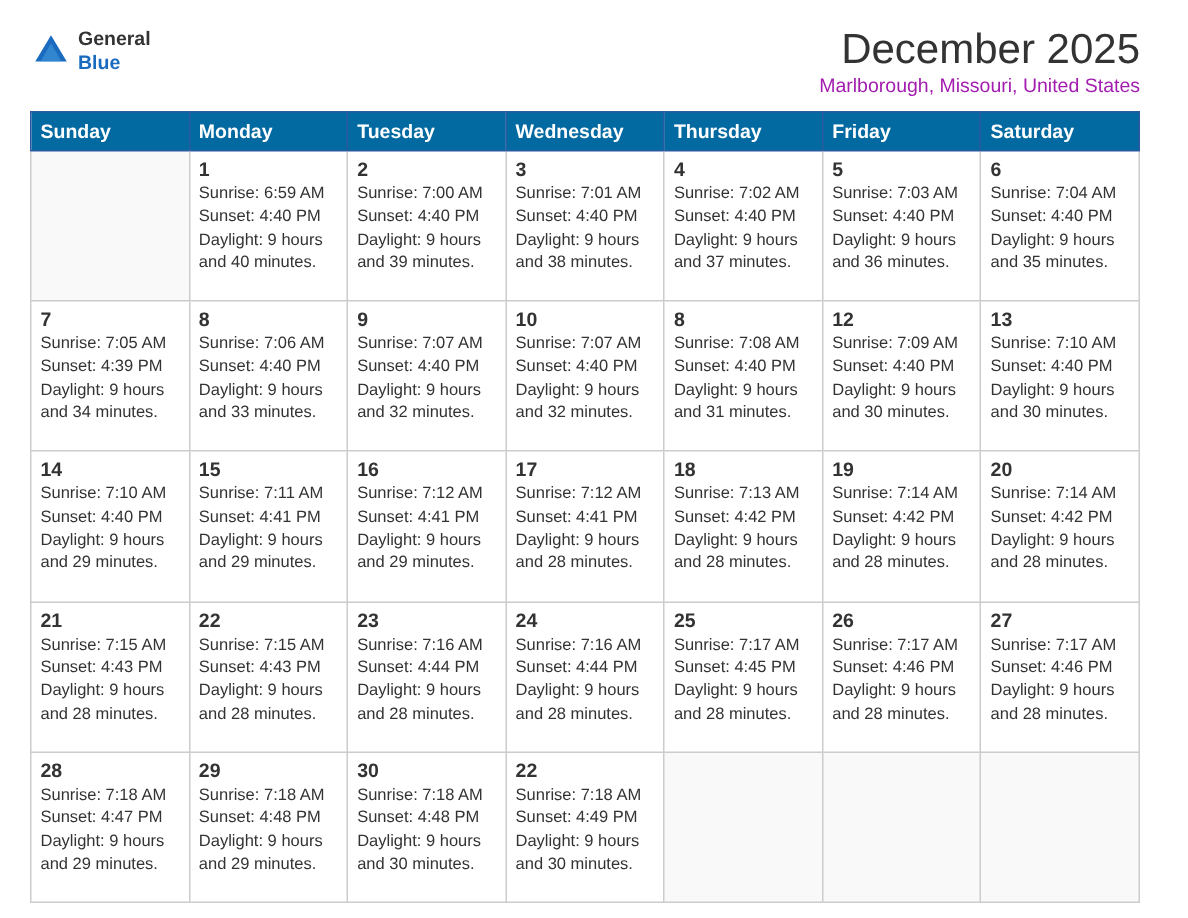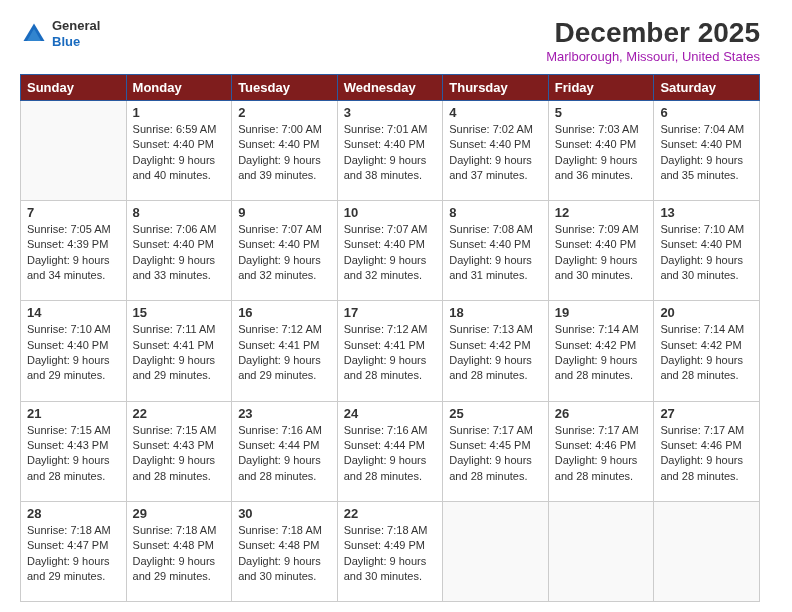--- a/index.html
+++ b/index.html
@@ -37,37 +37,37 @@
     .logo-blue { color: #1a6bbf; text-align: right; }
     .logo-icon {
       width: 28px;
       height: 28px;
     }
     .title-block {
       text-align: right;
     }
     .month-title {
       font-size: 28px;
-      font-weight: bold;
+      font-weight: normal;
       color: #333;
       line-height: 1.1;
     }
     .location {
       font-size: 13px;
       color: #a21caf;
     }
     .calendar {
       flex: 1;
       border: 1px solid #ccc;
       border-collapse: collapse;
       width: 100%;
       table-layout: fixed;
     }
     .calendar th {
-      background: #7f1d1d;
+      background: #0369a1;
       color: #fff;
       text-align: left;
       padding: 5px 6px;
       font-size: 13px;
       font-weight: 600;
       border: 1px solid #2a5aa0;
     }
     .calendar td {
       border: 1px solid #ccc;
       vertical-align: top;

